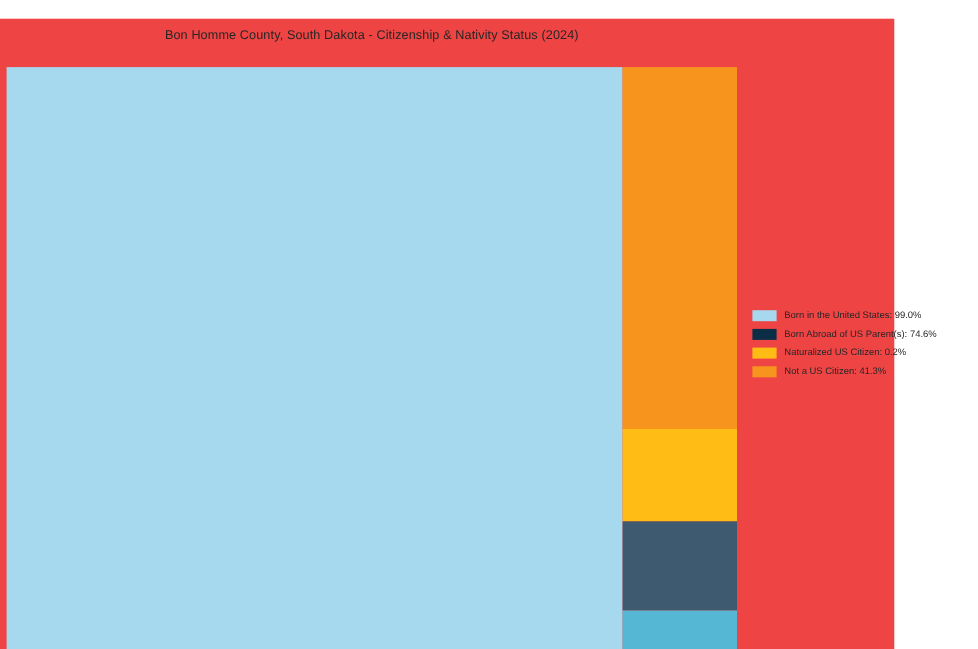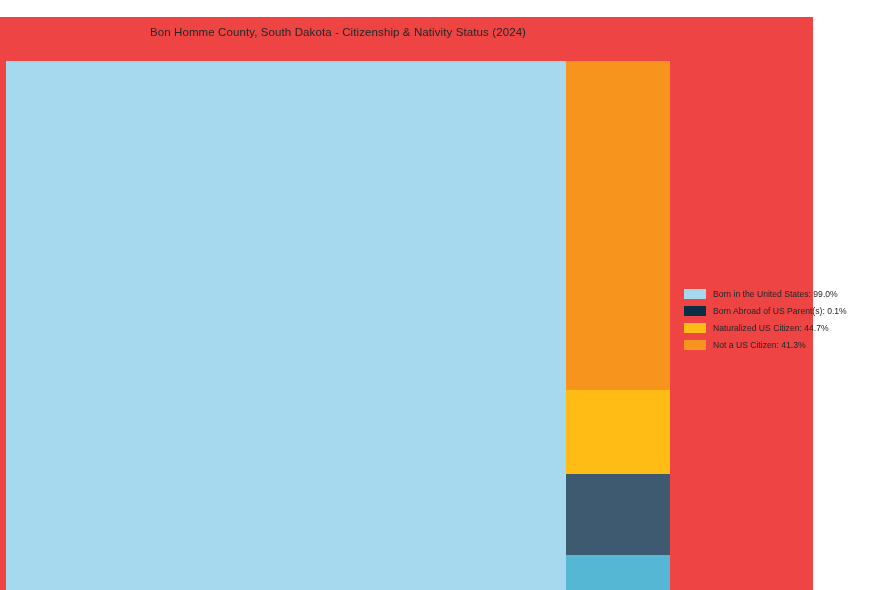--- a/index.html
+++ b/index.html
@@ -55,21 +55,21 @@
   #legend {
     position: absolute;
     left: 684px;
     top: 265px;
     width: 200px;
   }
   .legend-row {
     position: relative;
     height: 17px;
     display: flex;
-    align-items: flex-end;
+    align-items: flex-start;
   }
   .legend-swatch {
     width: 22px;
     height: 10px;
     flex: 0 0 22px;
     margin-right: 7px;
   }
   .legend-label {
     font-size: 8.6px;
     color: #262626;
@@ -92,25 +92,25 @@
       <div class="tile" style="left: 84.34%; top: 91.65%; width: 15.66%; height: 8.35%; background: rgb(86, 183, 212);"></div>
     </div>
 
   <div id="legend">
       <div class="legend-row">
         <span class="legend-swatch" style="background: rgb(166, 216, 238);"></span>
         <span class="legend-label">Born in the United States: 99.0%</span>
       </div>
       <div class="legend-row">
         <span class="legend-swatch" style="background: rgb(11, 45, 69);"></span>
-        <span class="legend-label">Born Abroad of US Parent(s): 0.1%</span>
+        <span class="legend-label">Born Abroad of US Parent(s): 74.6%</span>
       </div>
       <div class="legend-row">
         <span class="legend-swatch" style="background: rgb(255, 188, 20);"></span>
-        <span class="legend-label">Naturalized US Citizen: 44.7%</span>
+        <span class="legend-label">Naturalized US Citizen: 0.2%</span>
       </div>
       <div class="legend-row">
         <span class="legend-swatch" style="background: rgb(247, 148, 30);"></span>
         <span class="legend-label">Not a US Citizen: 41.3%</span>
       </div>
     </div>
 
 </div>
 
 </body></html>

